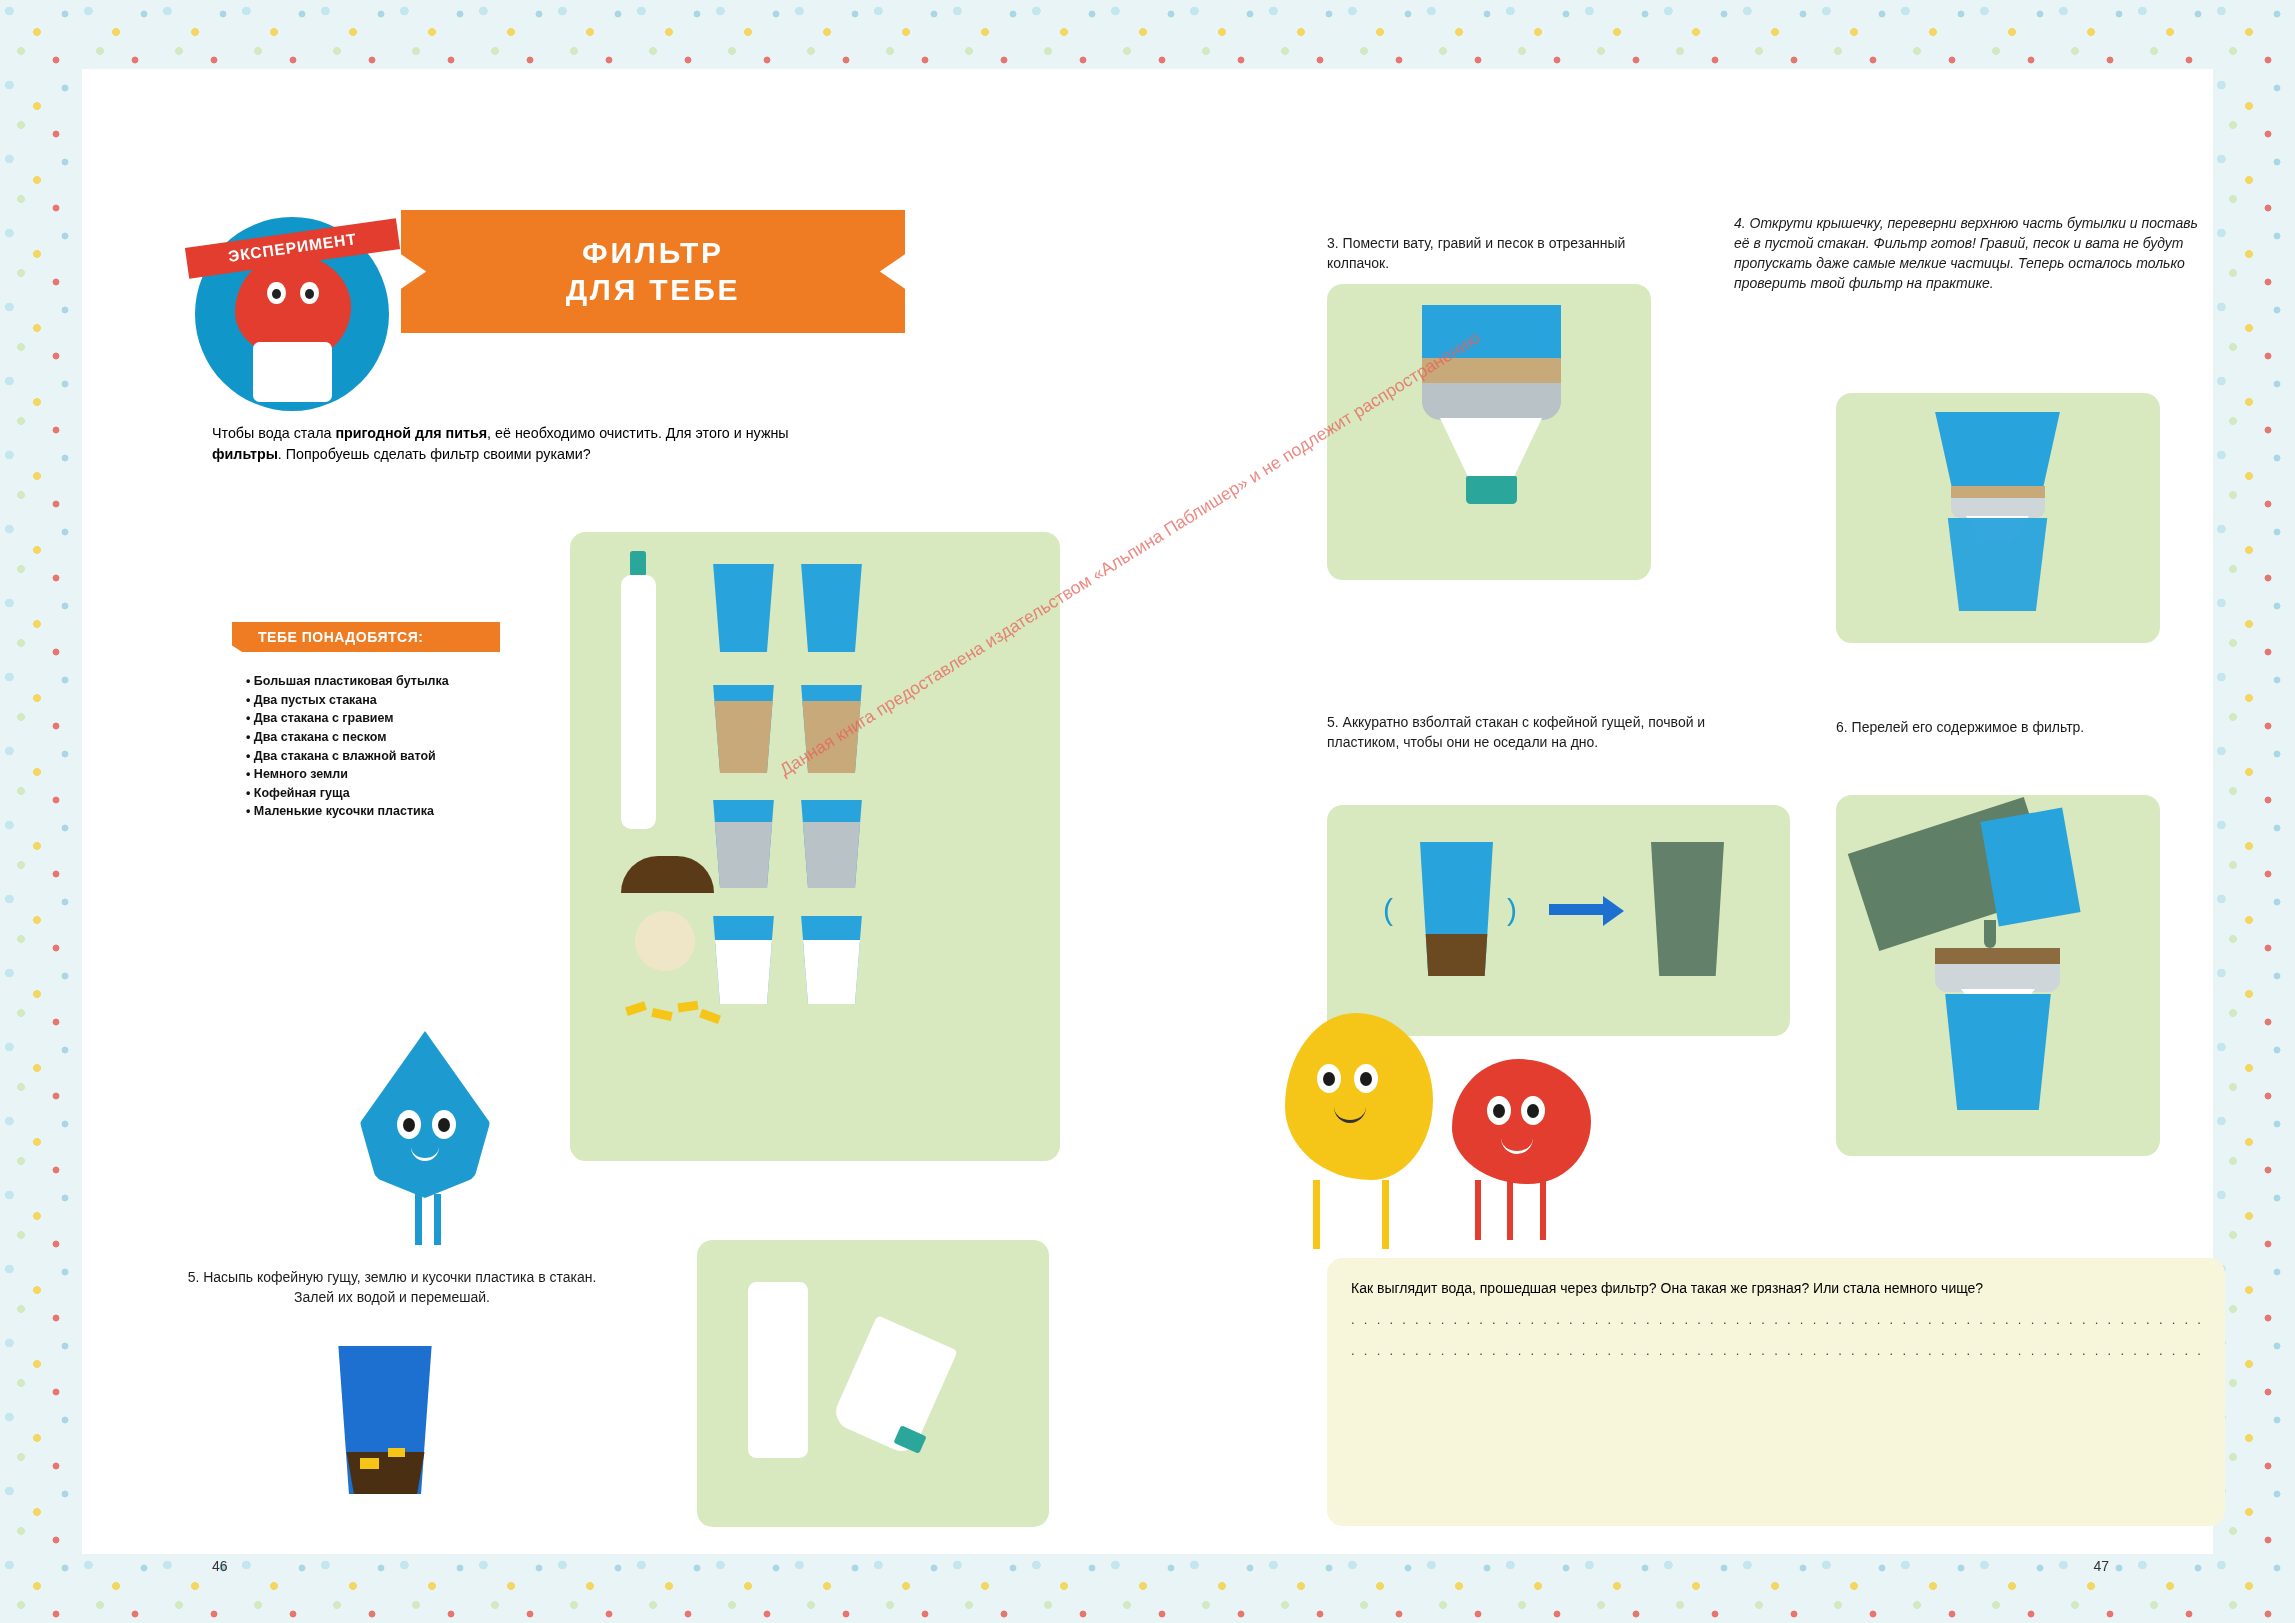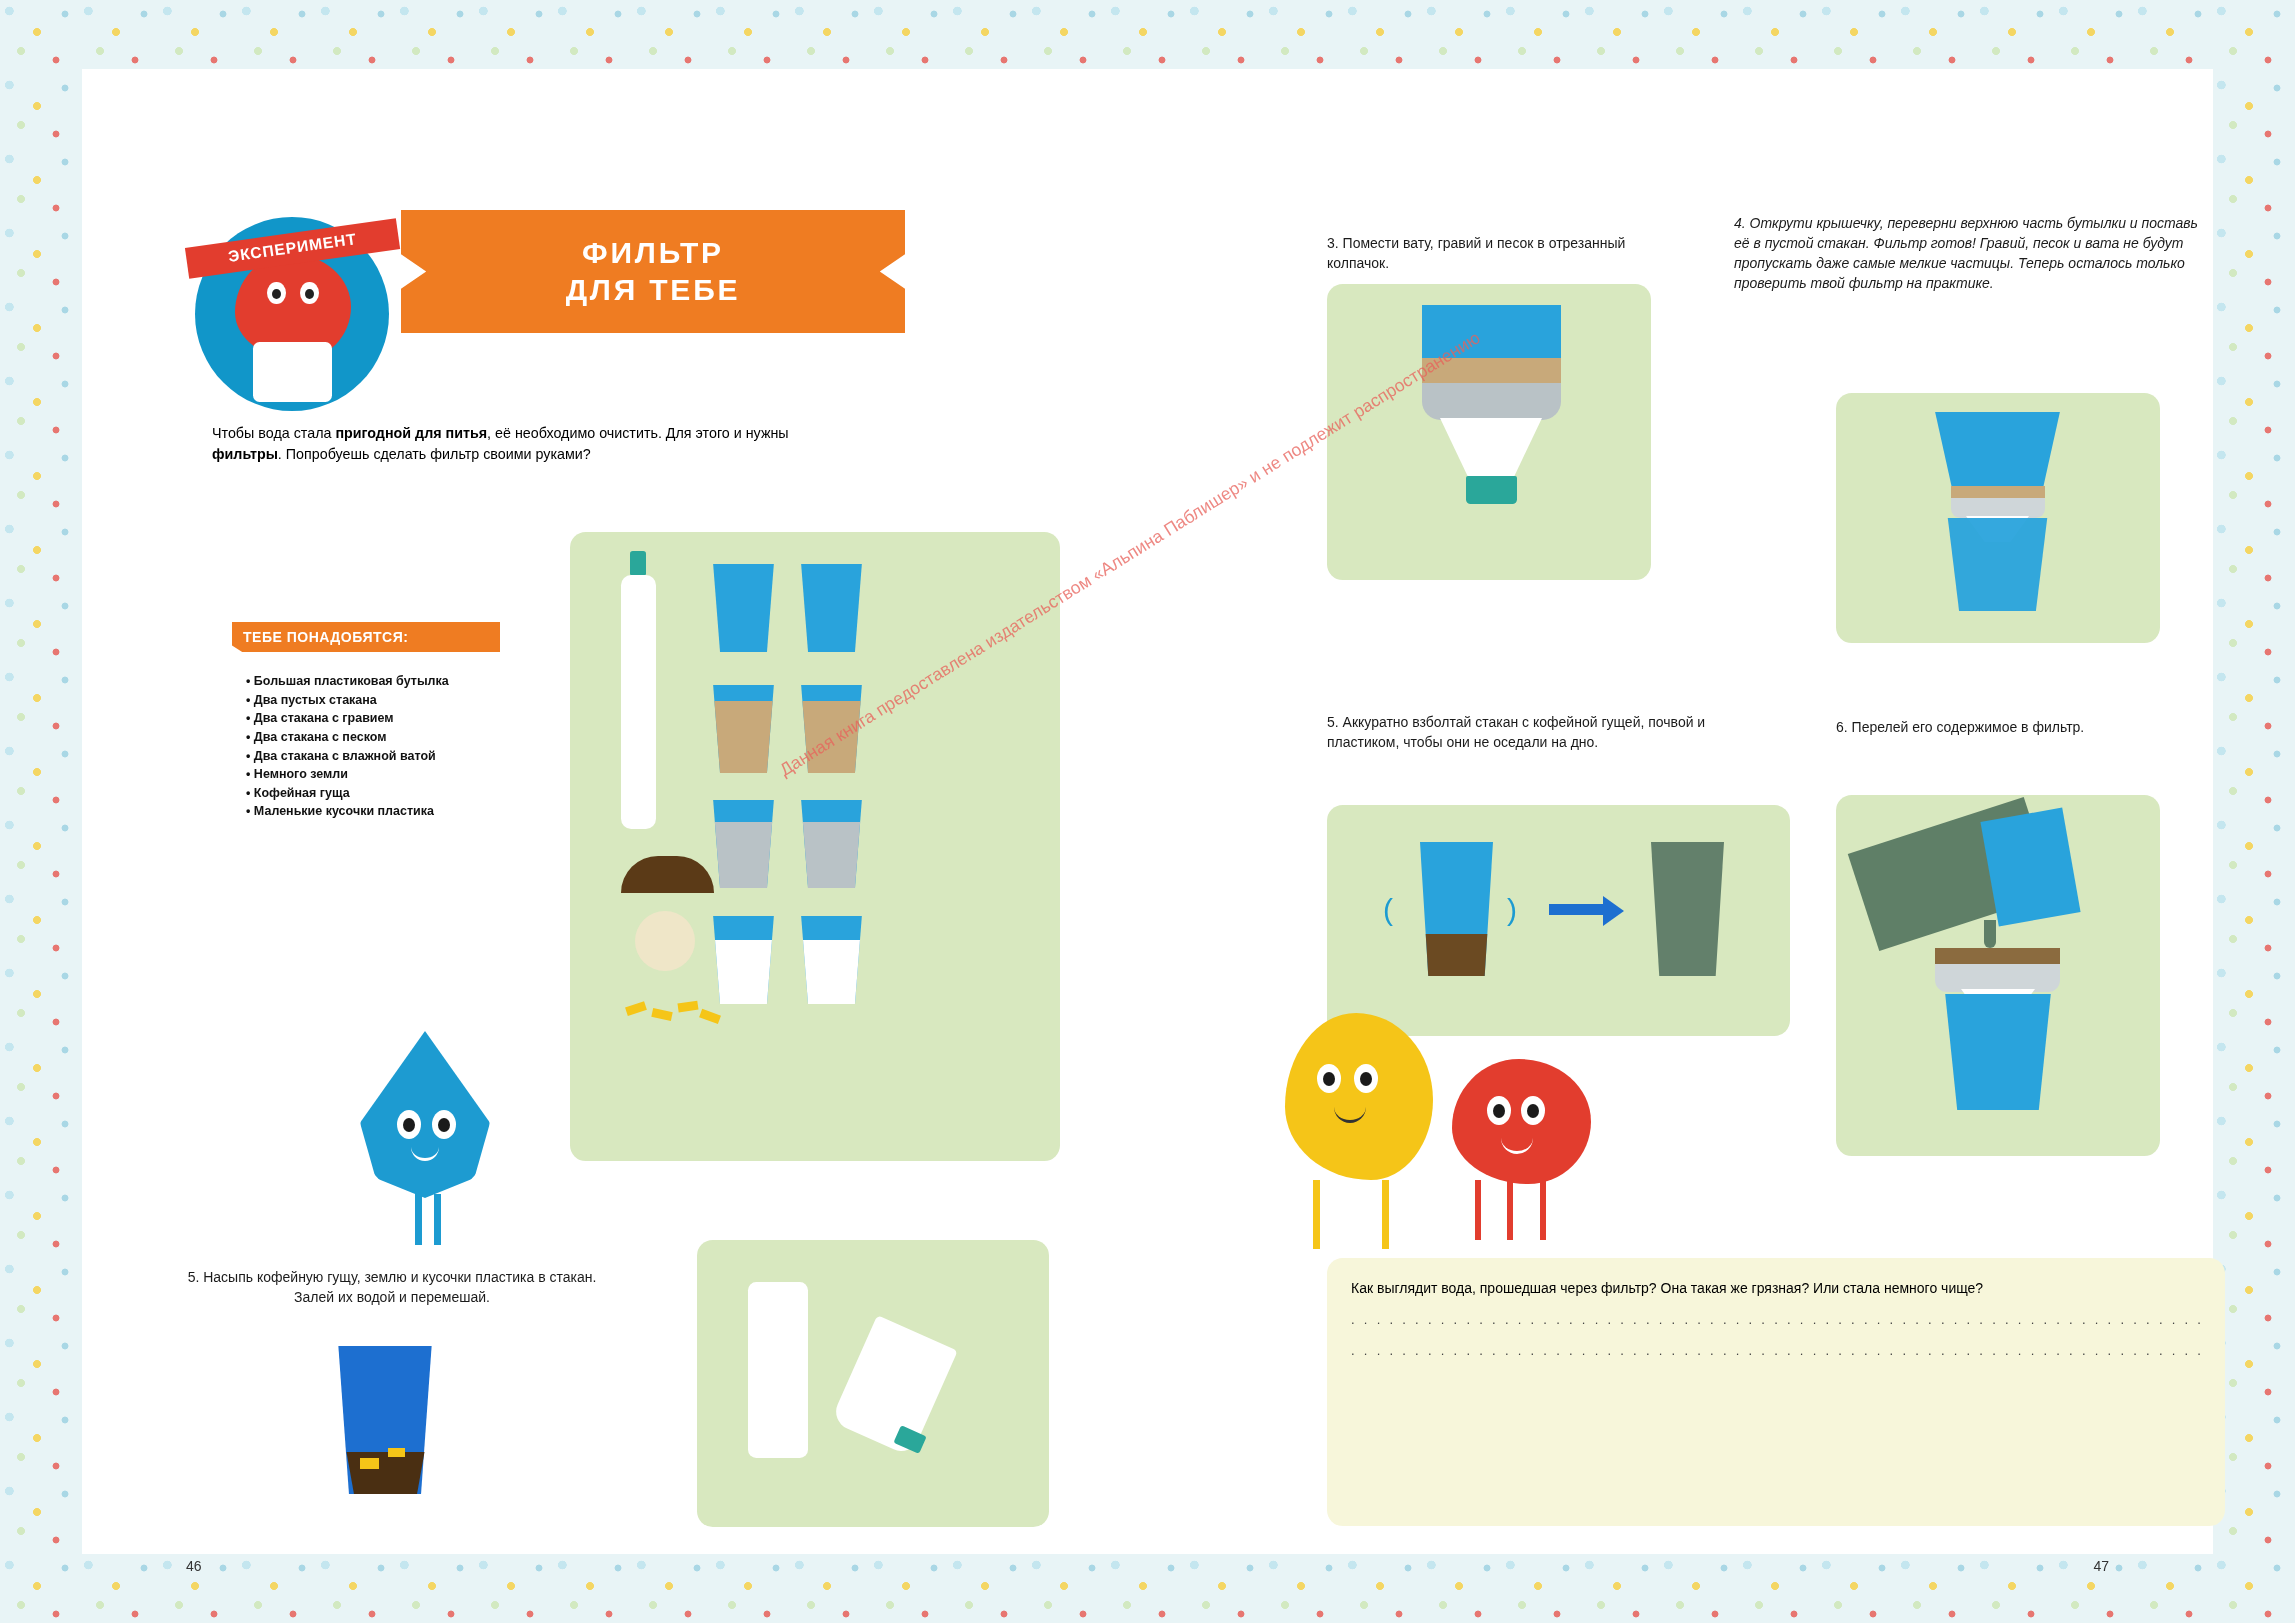--- a/index.html
+++ b/index.html
@@ -147,21 +147,21 @@
   #need-head {
     position: absolute;
     left: 150px;
     top: 553px;
     width: 268px;
     height: 30px;
     background: #ef7c22;
     clip-path: polygon(0 0, 100% 0, 100% 100%, 10.2px 100%, 0 calc(100% - 6.5px));
     display: flex;
     align-items: center;
-    padding-left: 11px;
+    padding-left: 26px;
     box-sizing: border-box;
   }
   #need-head span {
     color: #fff;
     font-size: 14px;
     font-weight: bold;
     letter-spacing: 0.5px;
   }
   #need-list {
     position: absolute;
@@ -191,20 +191,21 @@
     line-height: 1.44;
     color: #1b1b1b;
   }
   .caption.center { text-align: center; }
 
   
   .pagenum {
     position: absolute;
     font-size: 14px;
     color: #333;
+    margin-left: 26px;
   }
   #pg-left  { left: 104px; top: 1489px; }
   #pg-right { right: 104px; top: 1489px; }
 
   
   #qbox {
     position: absolute;
     left: 1245px;
     top: 1189px;
     width: 898px;

